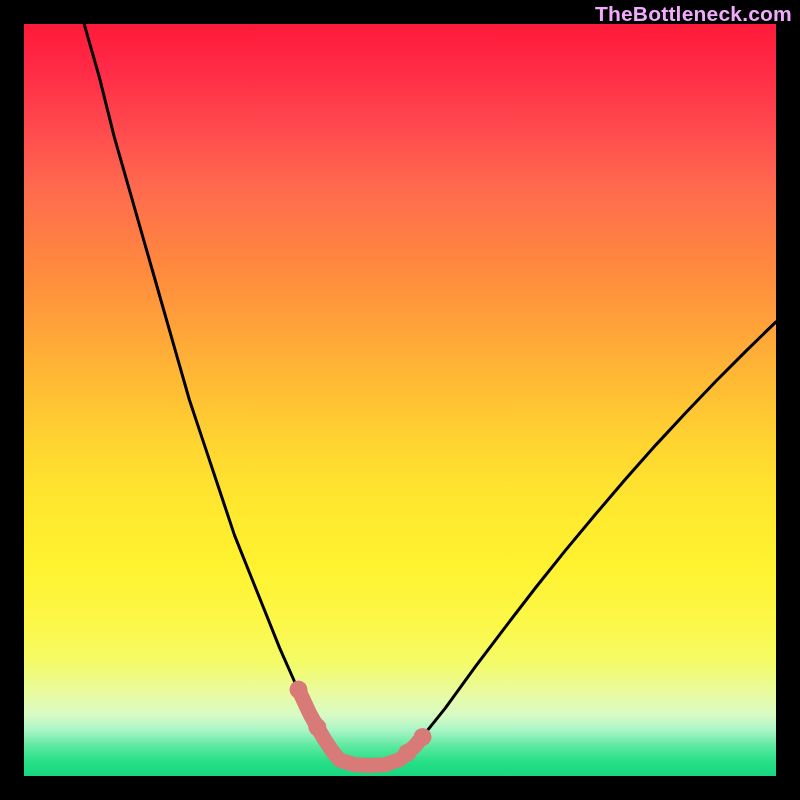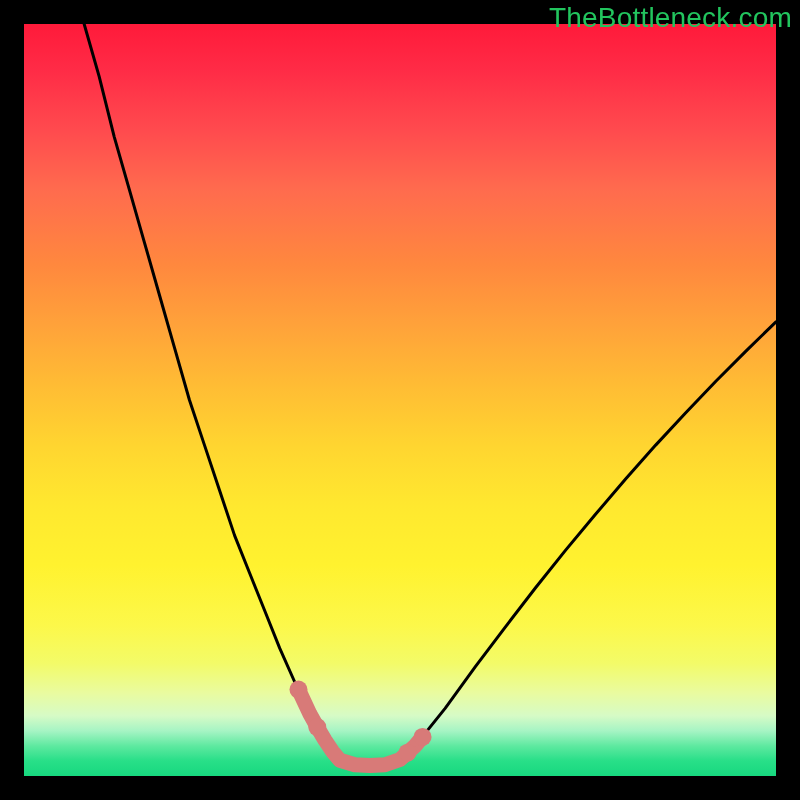--- a/index.html
+++ b/index.html
@@ -52,23 +52,23 @@
       #a6f4c4 94%,
       #5ee9a0 96%,
       #28df88 98%,
       #17d87f 100%
     );
   }
   .watermark {
     position: absolute;
     top: 2px;
     right: 8px;
-    color: #22c55e;
-    font-size: 28px;
-    font-weight: 400;
+    color: #f0abfc;
+    font-size: 21px;
+    font-weight: 700;
     letter-spacing: 0.2px;
   }
   svg.curves {
     position: absolute;
     top: 0;
     left: 0;
     width: 100%;
     height: 100%;
   }
 </style>

